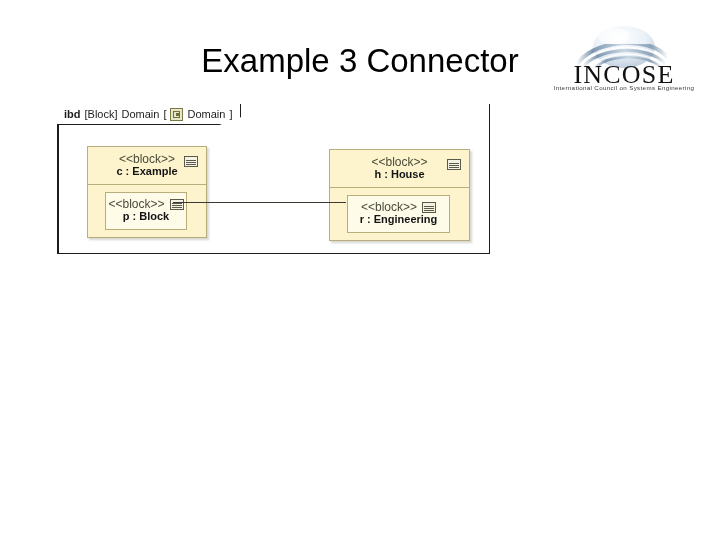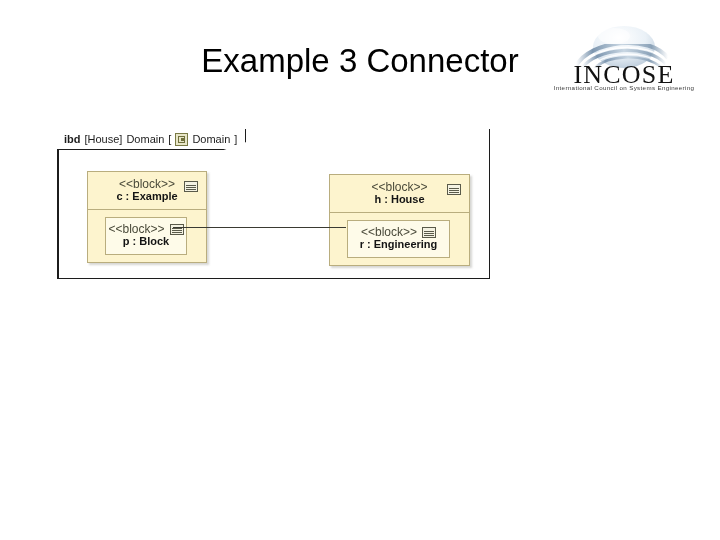--- a/index.html
+++ b/index.html
@@ -66,21 +66,21 @@
     font-size: 6.2px;
     letter-spacing: 0.35px;
     color: #3a3a3a;
     white-space: nowrap;
   }
 
   
   #ibd-frame {
     position: absolute;
     left: 57px;
-    top: 129px;
+    top: 104px;
     width: 433px;
     height: 150px;
   }
   #frame-border-right {
     position: absolute;
     right: 0;
     top: 0;
     width: 1.5px;
     height: 150px;
     background: #1c1c1c;
@@ -272,21 +272,21 @@
 </div>
 
 <div id="ibd-frame">
 
   <div id="frame-border-right"></div>
   <div id="frame-border-bottom"></div>
   <div id="frame-border-left"></div>
 
   <div id="frame-header">
     <span class="frame-kw">ibd</span>
-    <span class="frame-txt">[House]</span>
+    <span class="frame-txt">[Block]</span>
     <span class="frame-txt">Domain</span>
     <span class="frame-txt">[</span>
     <span class="domain-icon"></span>
     <span class="frame-txt">Domain</span>
     <span class="frame-txt">]</span>
   </div>
 
   <div class="block" style="left:30px; top:42px; width:120px; height:92px;">
     <div class="block-header">
       <span class="stereotype">&lt;&lt;block&gt;&gt;</span>

